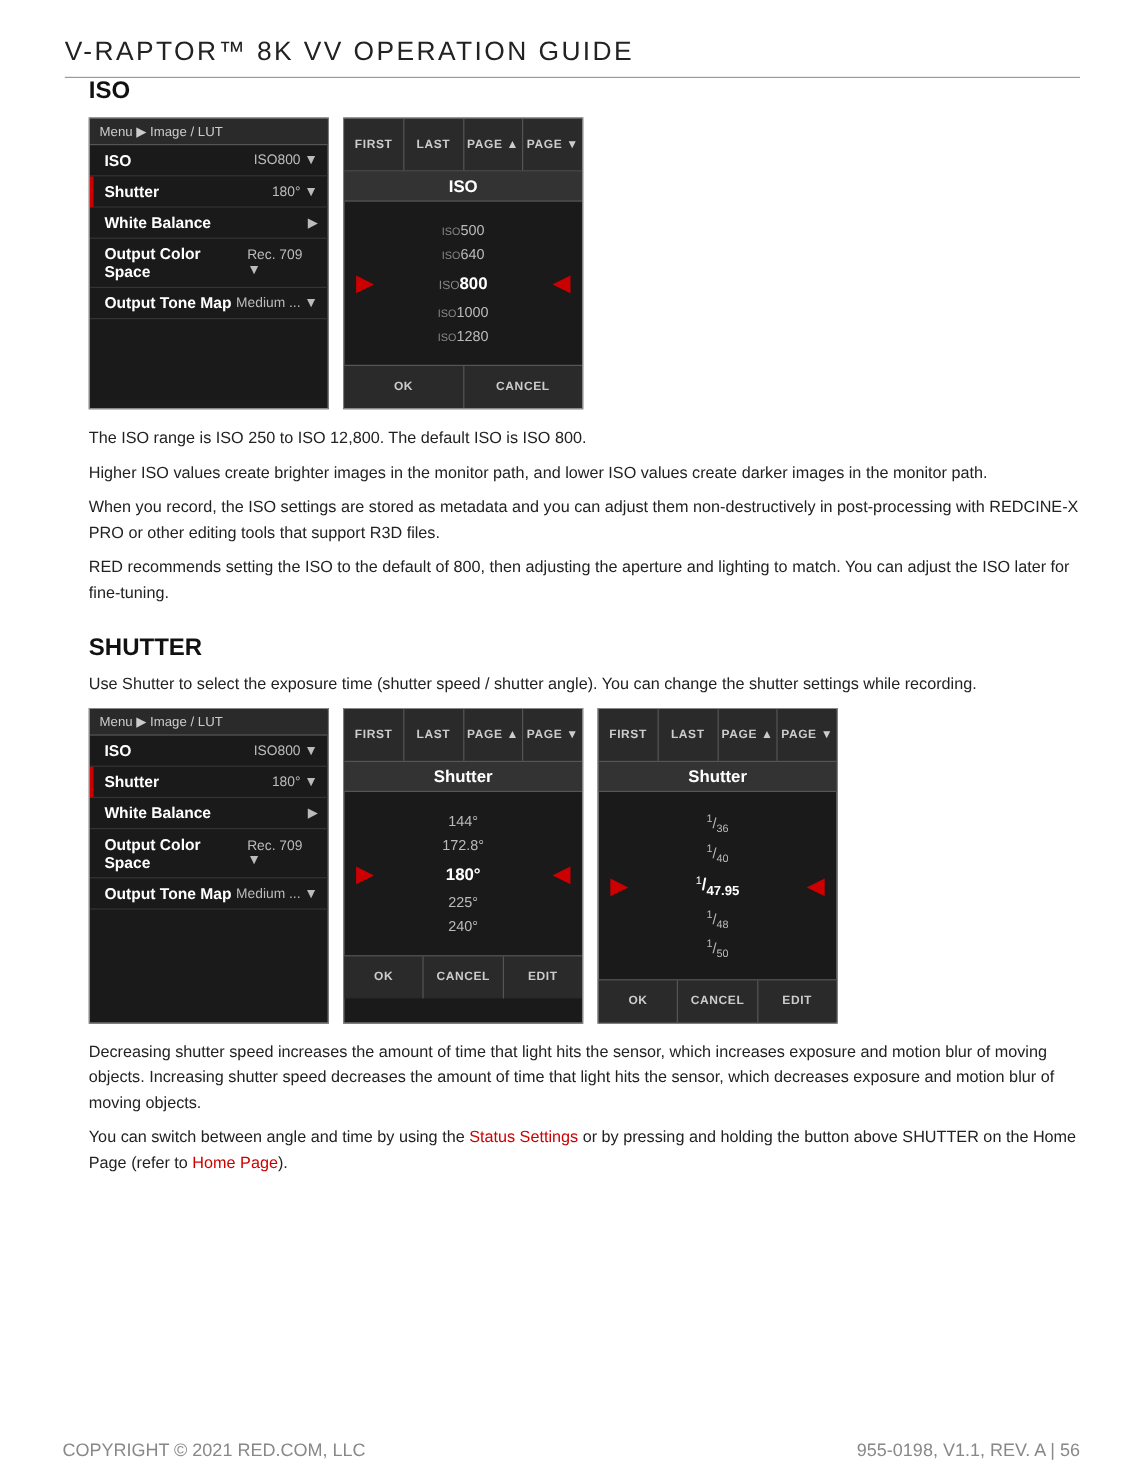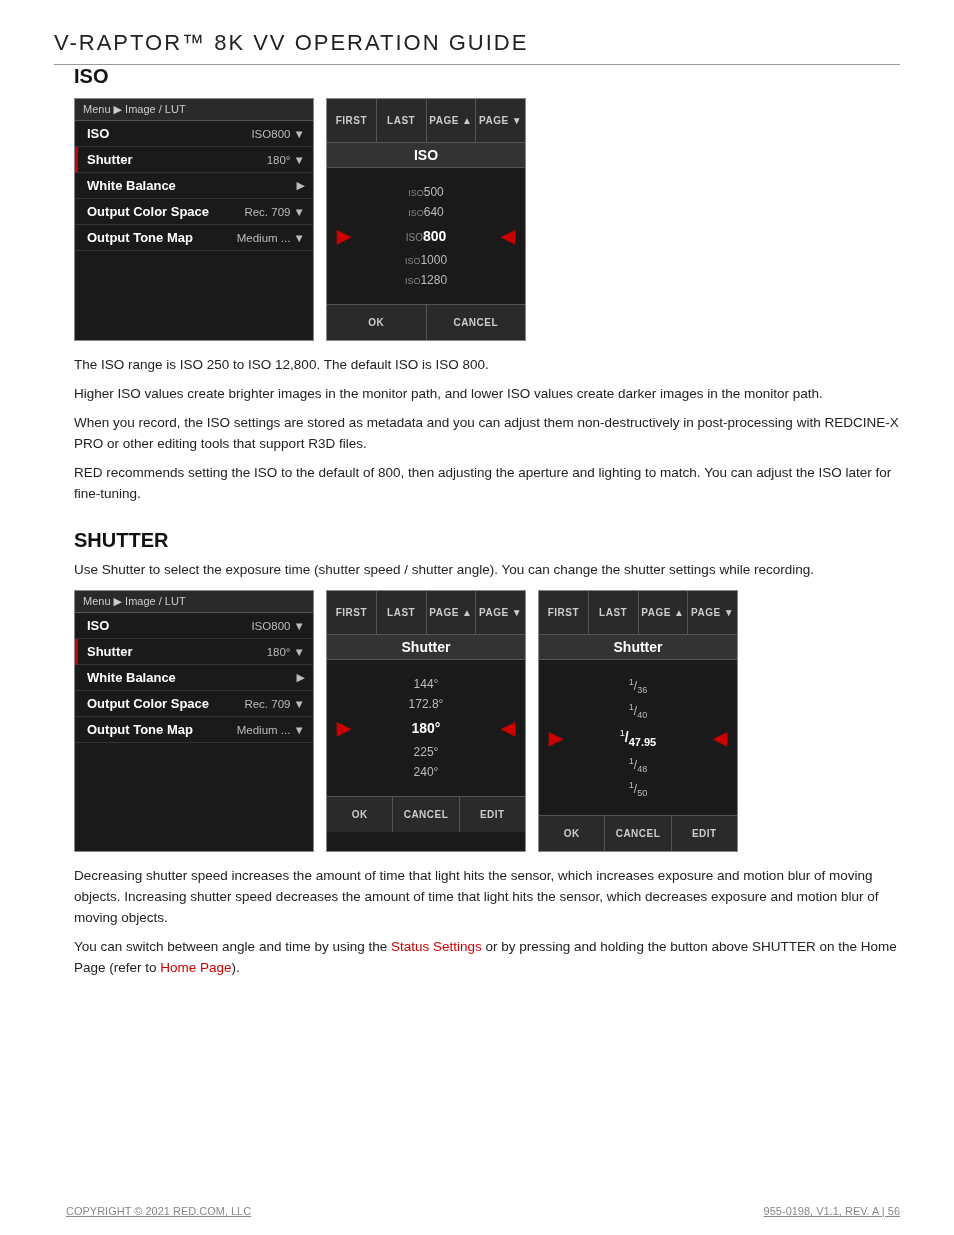--- a/index.html
+++ b/index.html
@@ -49,21 +49,21 @@
 
     
     .screenshots-row {
       display: flex;
       gap: 12px;
       margin: 10px 0 14px 0;
     }
 
     
     .menu-panel {
-      width: 240px;
+      width: 200px;
       border: 1.5px solid #888;
       background: #1a1a1a;
       flex-shrink: 0;
     }
     .menu-panel-header {
       background: #2a2a2a;
       color: #ccc;
       font-size: 11px;
       padding: 4px 8px;
       border-bottom: 1px solid #555;
@@ -183,27 +183,26 @@
     
     .section-block {
       margin-bottom: 24px;
       margin-left: 20px;
     }
 
     
     .page-footer {
       position: absolute;
       bottom: 18px;
-      left: 66px;
+      left: 52px;
       right: 54px;
       display: flex;
       justify-content: space-between;
       color: #888;
-      font-size: 11px;
-      text-decoration: underline;
+      font-size: 15px;
     }
 
     
     .link-text {
       color: #cc0000;
     }
 
     .selected-row {
       display: flex;
       align-items: center;

